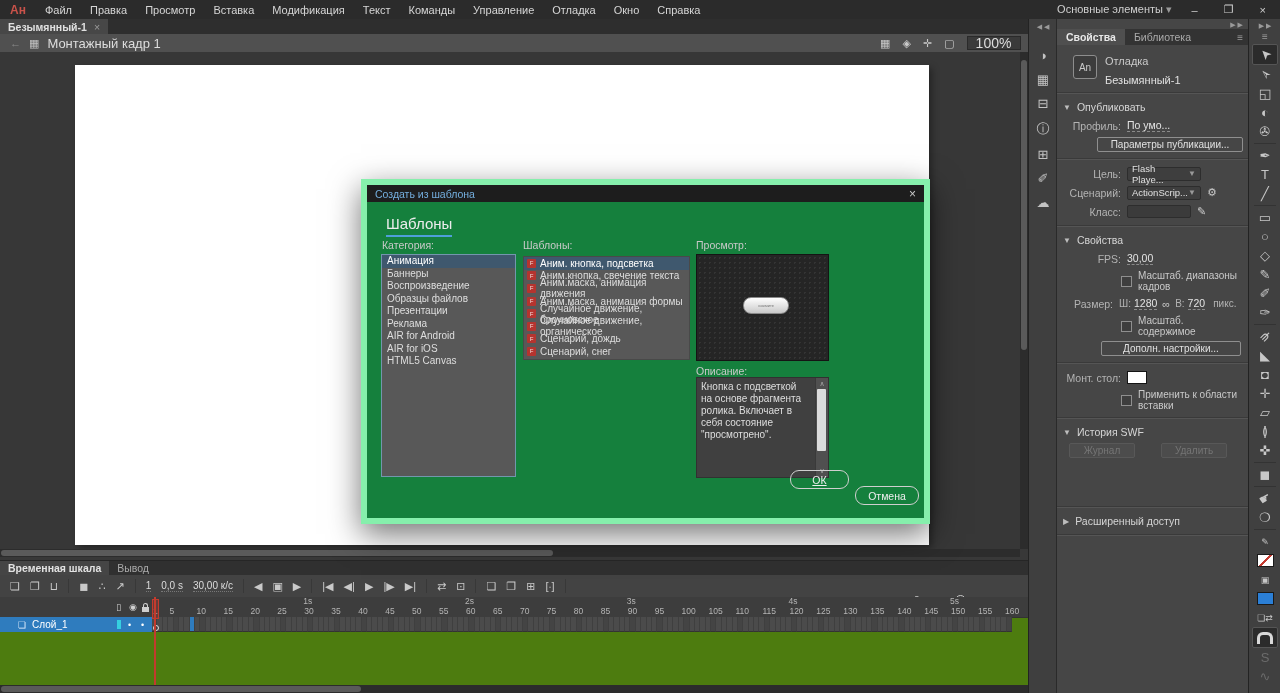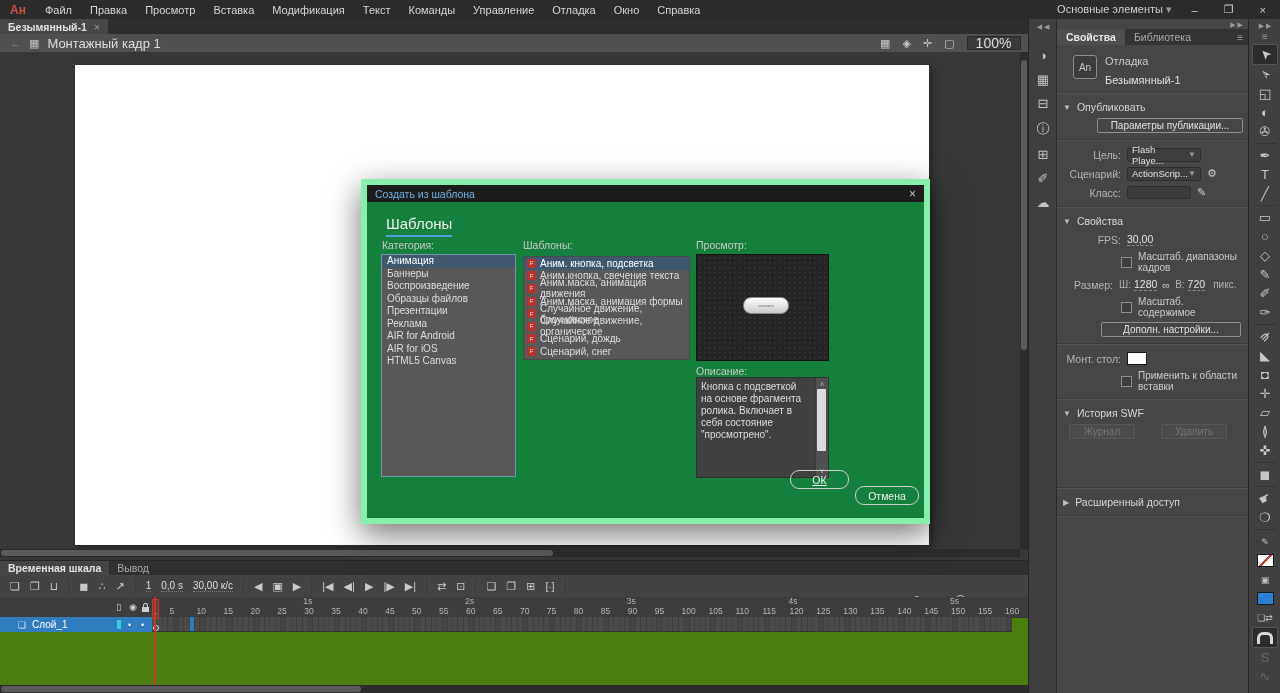--- a/index.html
+++ b/index.html
@@ -492,20 +492,24 @@
         <span style="display:flex;flex-direction:column;gap:7px;padding-top:2px;">
           <span style="color:#c9c9c9;">Отладка</span>
           <span style="color:#e0e0e0;">Безымянный-1</span>
         </span>
       </div>
       <div class="phr"></div>
       <div class="psec">
         <span class="tri">▼</span>
         <span>Опубликовать</span>
       </div>
+      <div class="prow">
+        <span class="plabel">Профиль:</span>
+        <span class="hot">По умо...</span>
+      </div>
       <div class="prow" style="padding-left:40px;">
         <span class="pbtn" style="width:136px;">Параметры публикации...</span>
       </div>
       <div class="phr"></div>
       <div class="prow">
         <span class="plabel">Цель:</span>
         <span class="dd" style="width:64px;">
           <span>Flash Playe...</span>
           <span class="car">▼</span>
         </span>

